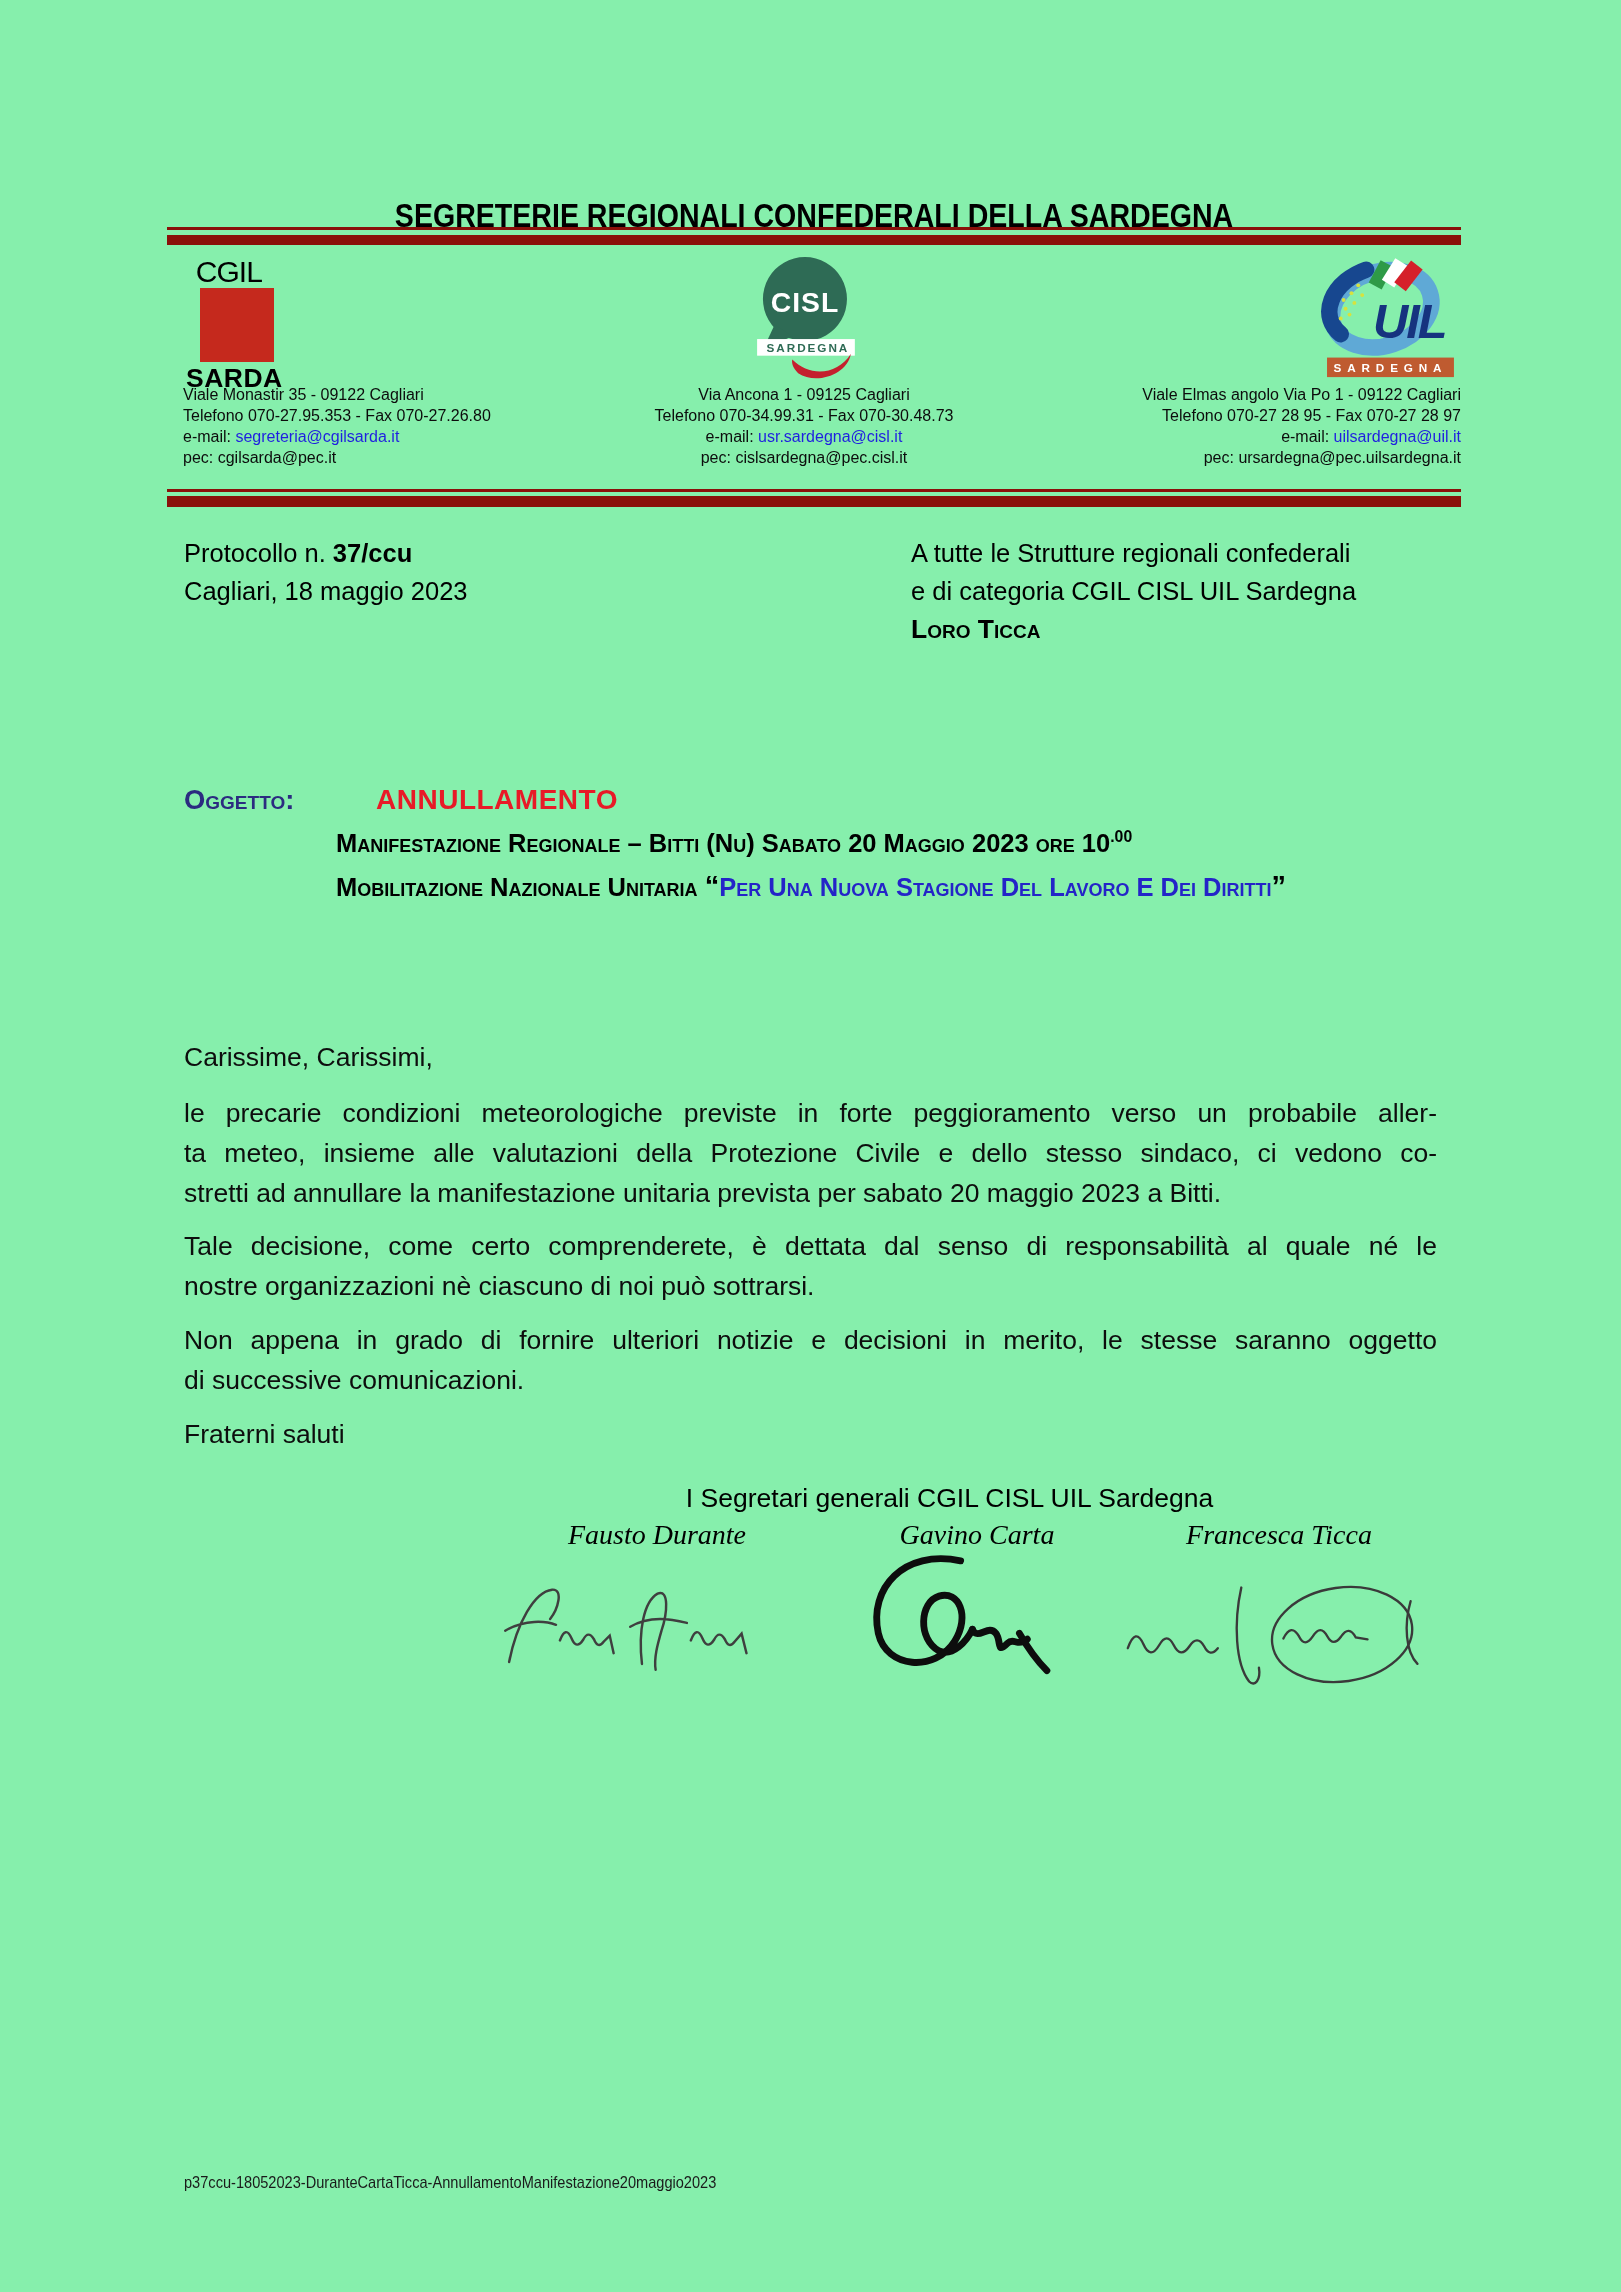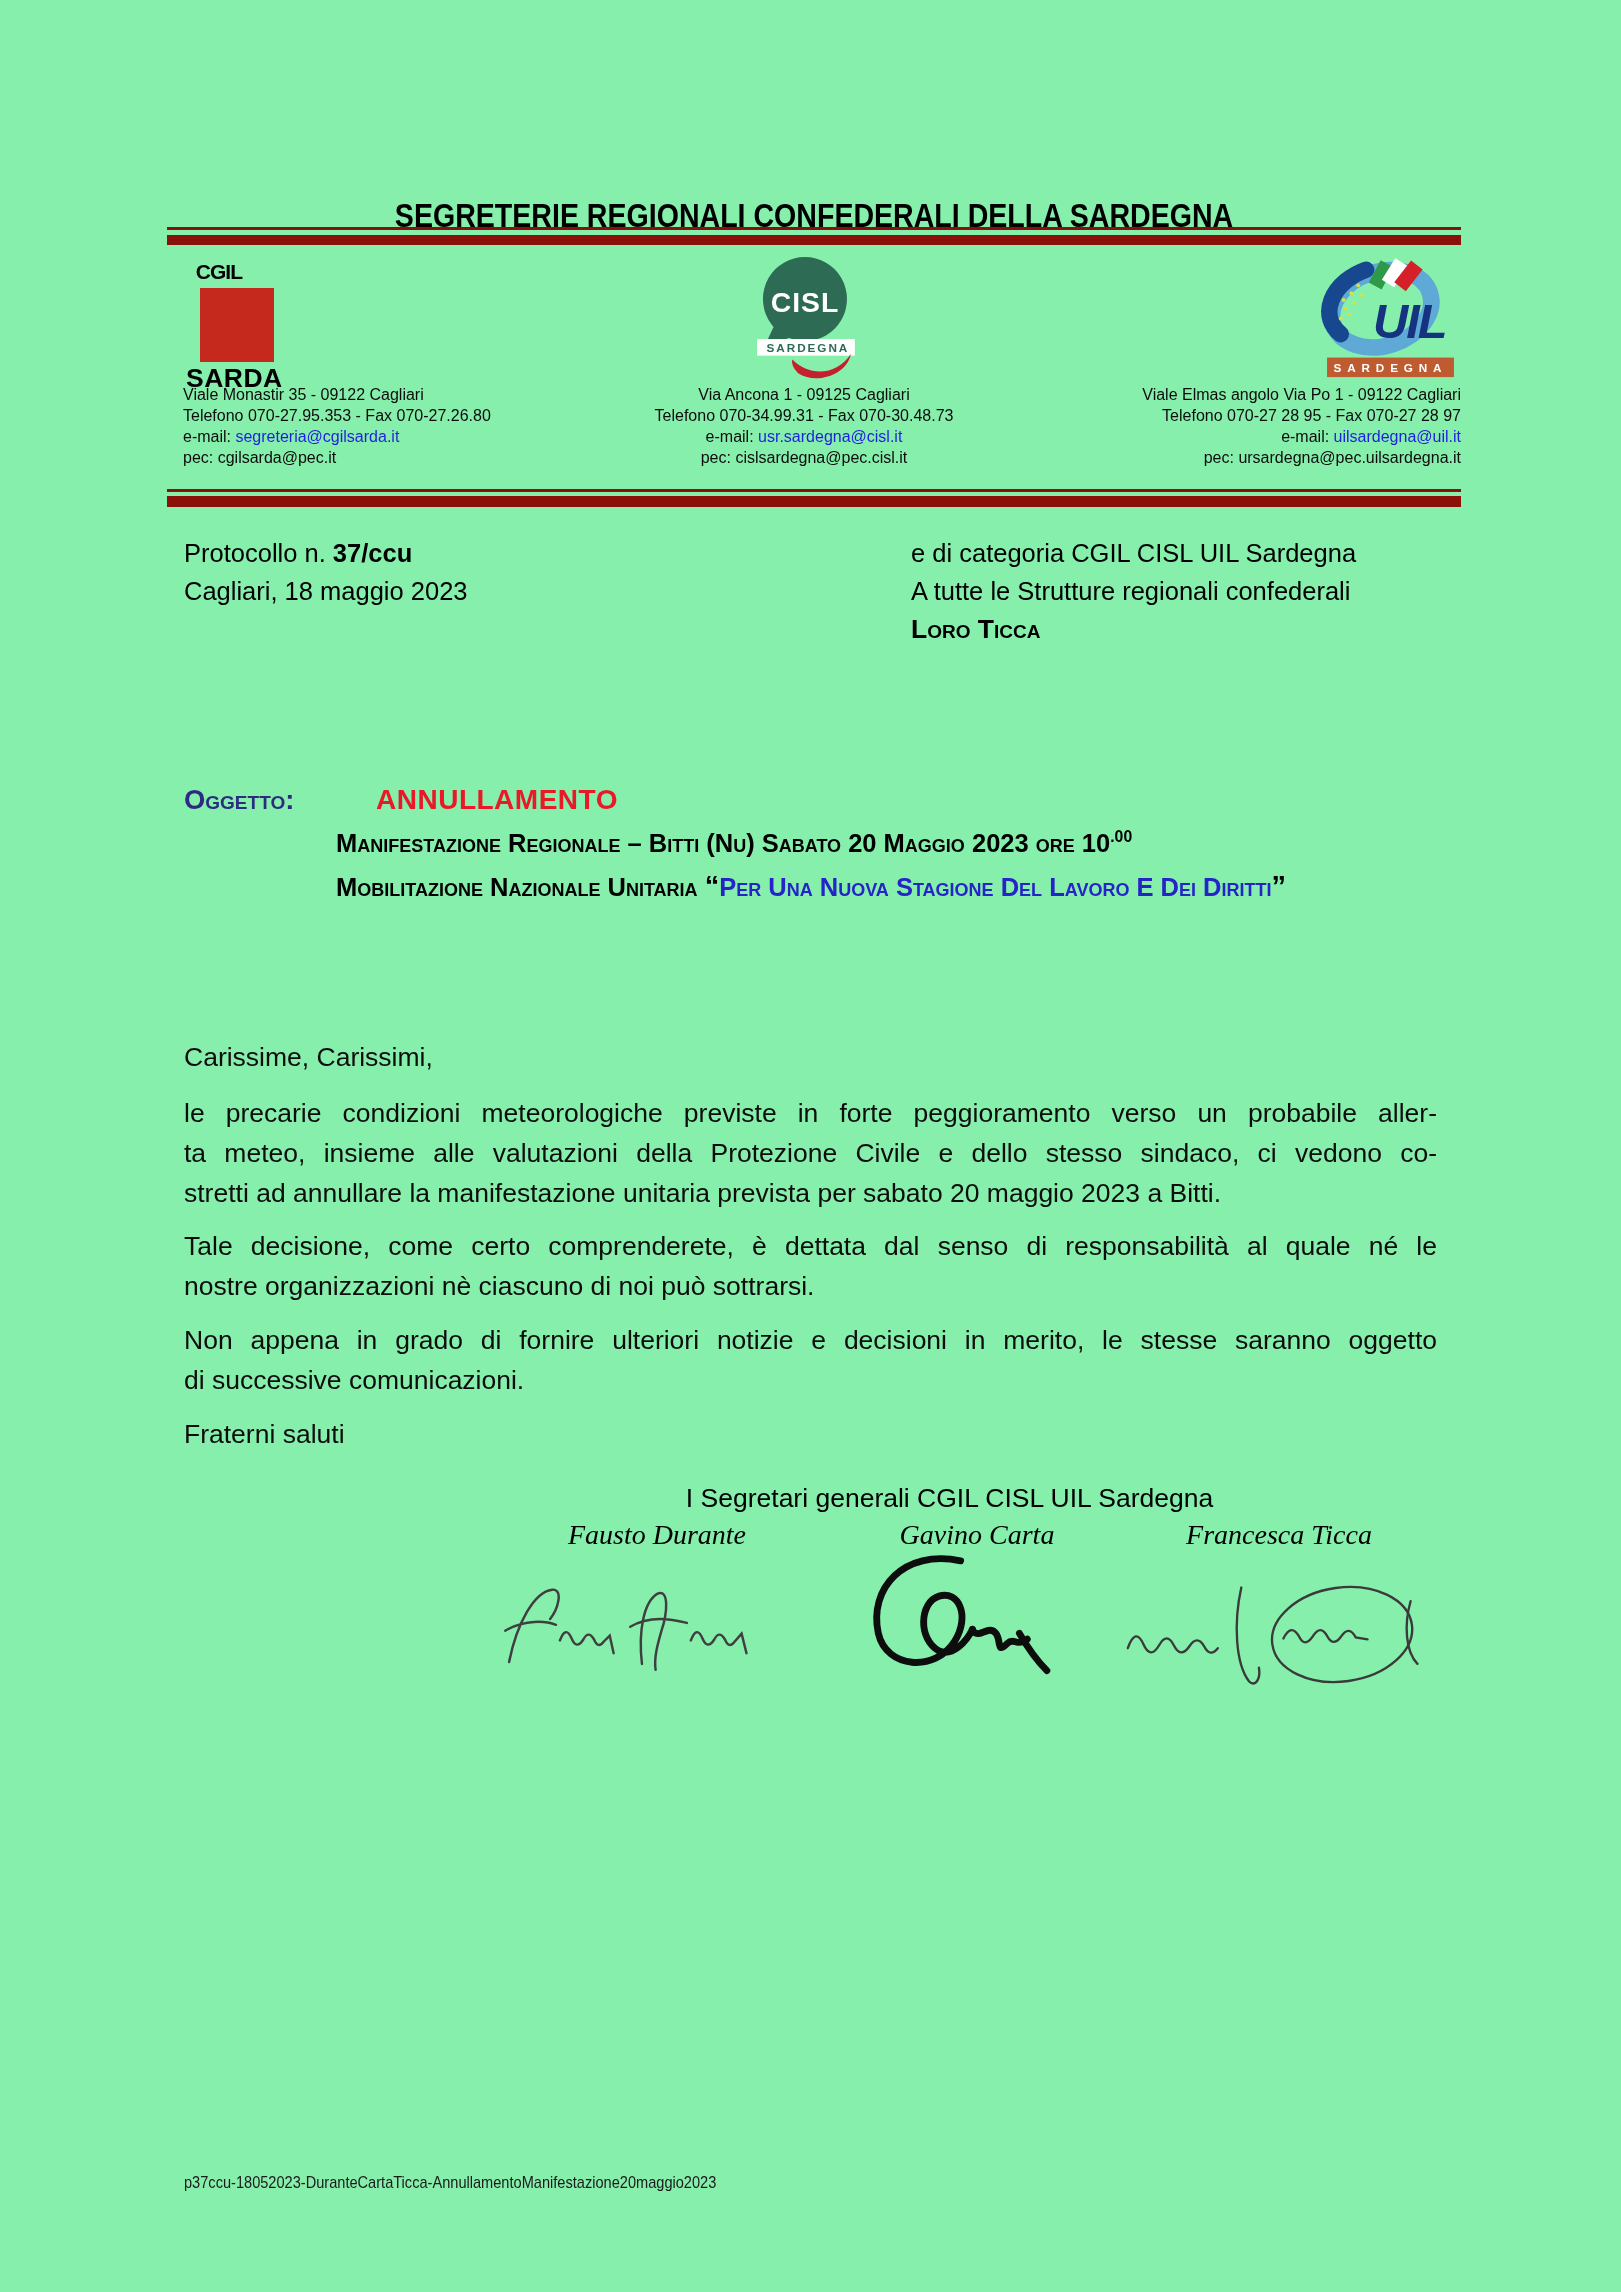--- a/index.html
+++ b/index.html
@@ -13,21 +13,21 @@
   .title { display:inline-block; transform:scaleX(.84); transform-origin:center;
            font-weight:bold; font-size:34px; white-space:nowrap; letter-spacing:0; }
   .rule { position:absolute; left:167px; width:1294px; background:#8a100a; }
   .r1a { top:227px; height:2.9px; }
   .r1b { top:235px; height:9.8px; }
   .r2a { top:489px; height:2.9px; }
   .r2b { top:496px; height:10.8px; }
 
   
   .cgil { position:absolute; left:186px; top:257px; width:108px; }
-  .cgil-word { font-size:21px; font-weight:700; letter-spacing:-1px; line-height:29px; padding-left:9.8px; }
+  .cgil-word { font-size:30px; font-weight:400; letter-spacing:-1px; line-height:29px; padding-left:9.8px; }
   .cgil-square { width:74px; height:74px; background:#c5291d; margin:2px 0 2.9px 13.7px; }
   .cgil-sub { font-size:26.5px; font-weight:800; letter-spacing:0.5px; line-height:26.5px; }
 
   .cisl-svg { position:absolute; left:755px; top:256px; }
   .uil-svg  { position:absolute; left:1319px; top:258px; }
 
   
   .contacts { position:absolute; top:384px; font-size:16px; line-height:21px; color:#0c0c0c; }
   .col1 { left:183px; width:392px; text-align:left; }
   .col2 { left:608px; width:392px; text-align:center; }
@@ -146,22 +146,22 @@
 
   <div class="rule r2a"></div>
   <div class="rule r2b"></div>
 
   <div class="protocol">
     <div><span>Protocollo n. </span><span class="proto-num">37/ccu</span></div>
     <div>Cagliari, 18 maggio 2023</div>
   </div>
 
   <div class="recipient">
+    <div>A tutte le Strutture regionali confederali</div>
     <div>e di categoria CGIL CISL UIL Sardegna</div>
-    <div>A tutte le Strutture regionali confederali</div>
     <div class="loro">Loro Ticca</div>
   </div>
 
   <div class="subject">
     <span class="subj-label">Oggetto:</span>
     <span class="subj-cancel">ANNULLAMENTO</span>
     <div class="subj-line2"><span>Manifestazione Regionale – Bitti (Nu) Sabato 20 Maggio 2023 ore 10</span><sup>.00</sup></div>
     <div class="subj-line3"><span>Mobilitazione Nazionale Unitaria </span><span class="subj-quote">“</span><span class="subj-blue">Per Una Nuova Stagione Del Lavoro E Dei Diritti</span><span class="subj-quote">”</span></div>
   </div>
 

